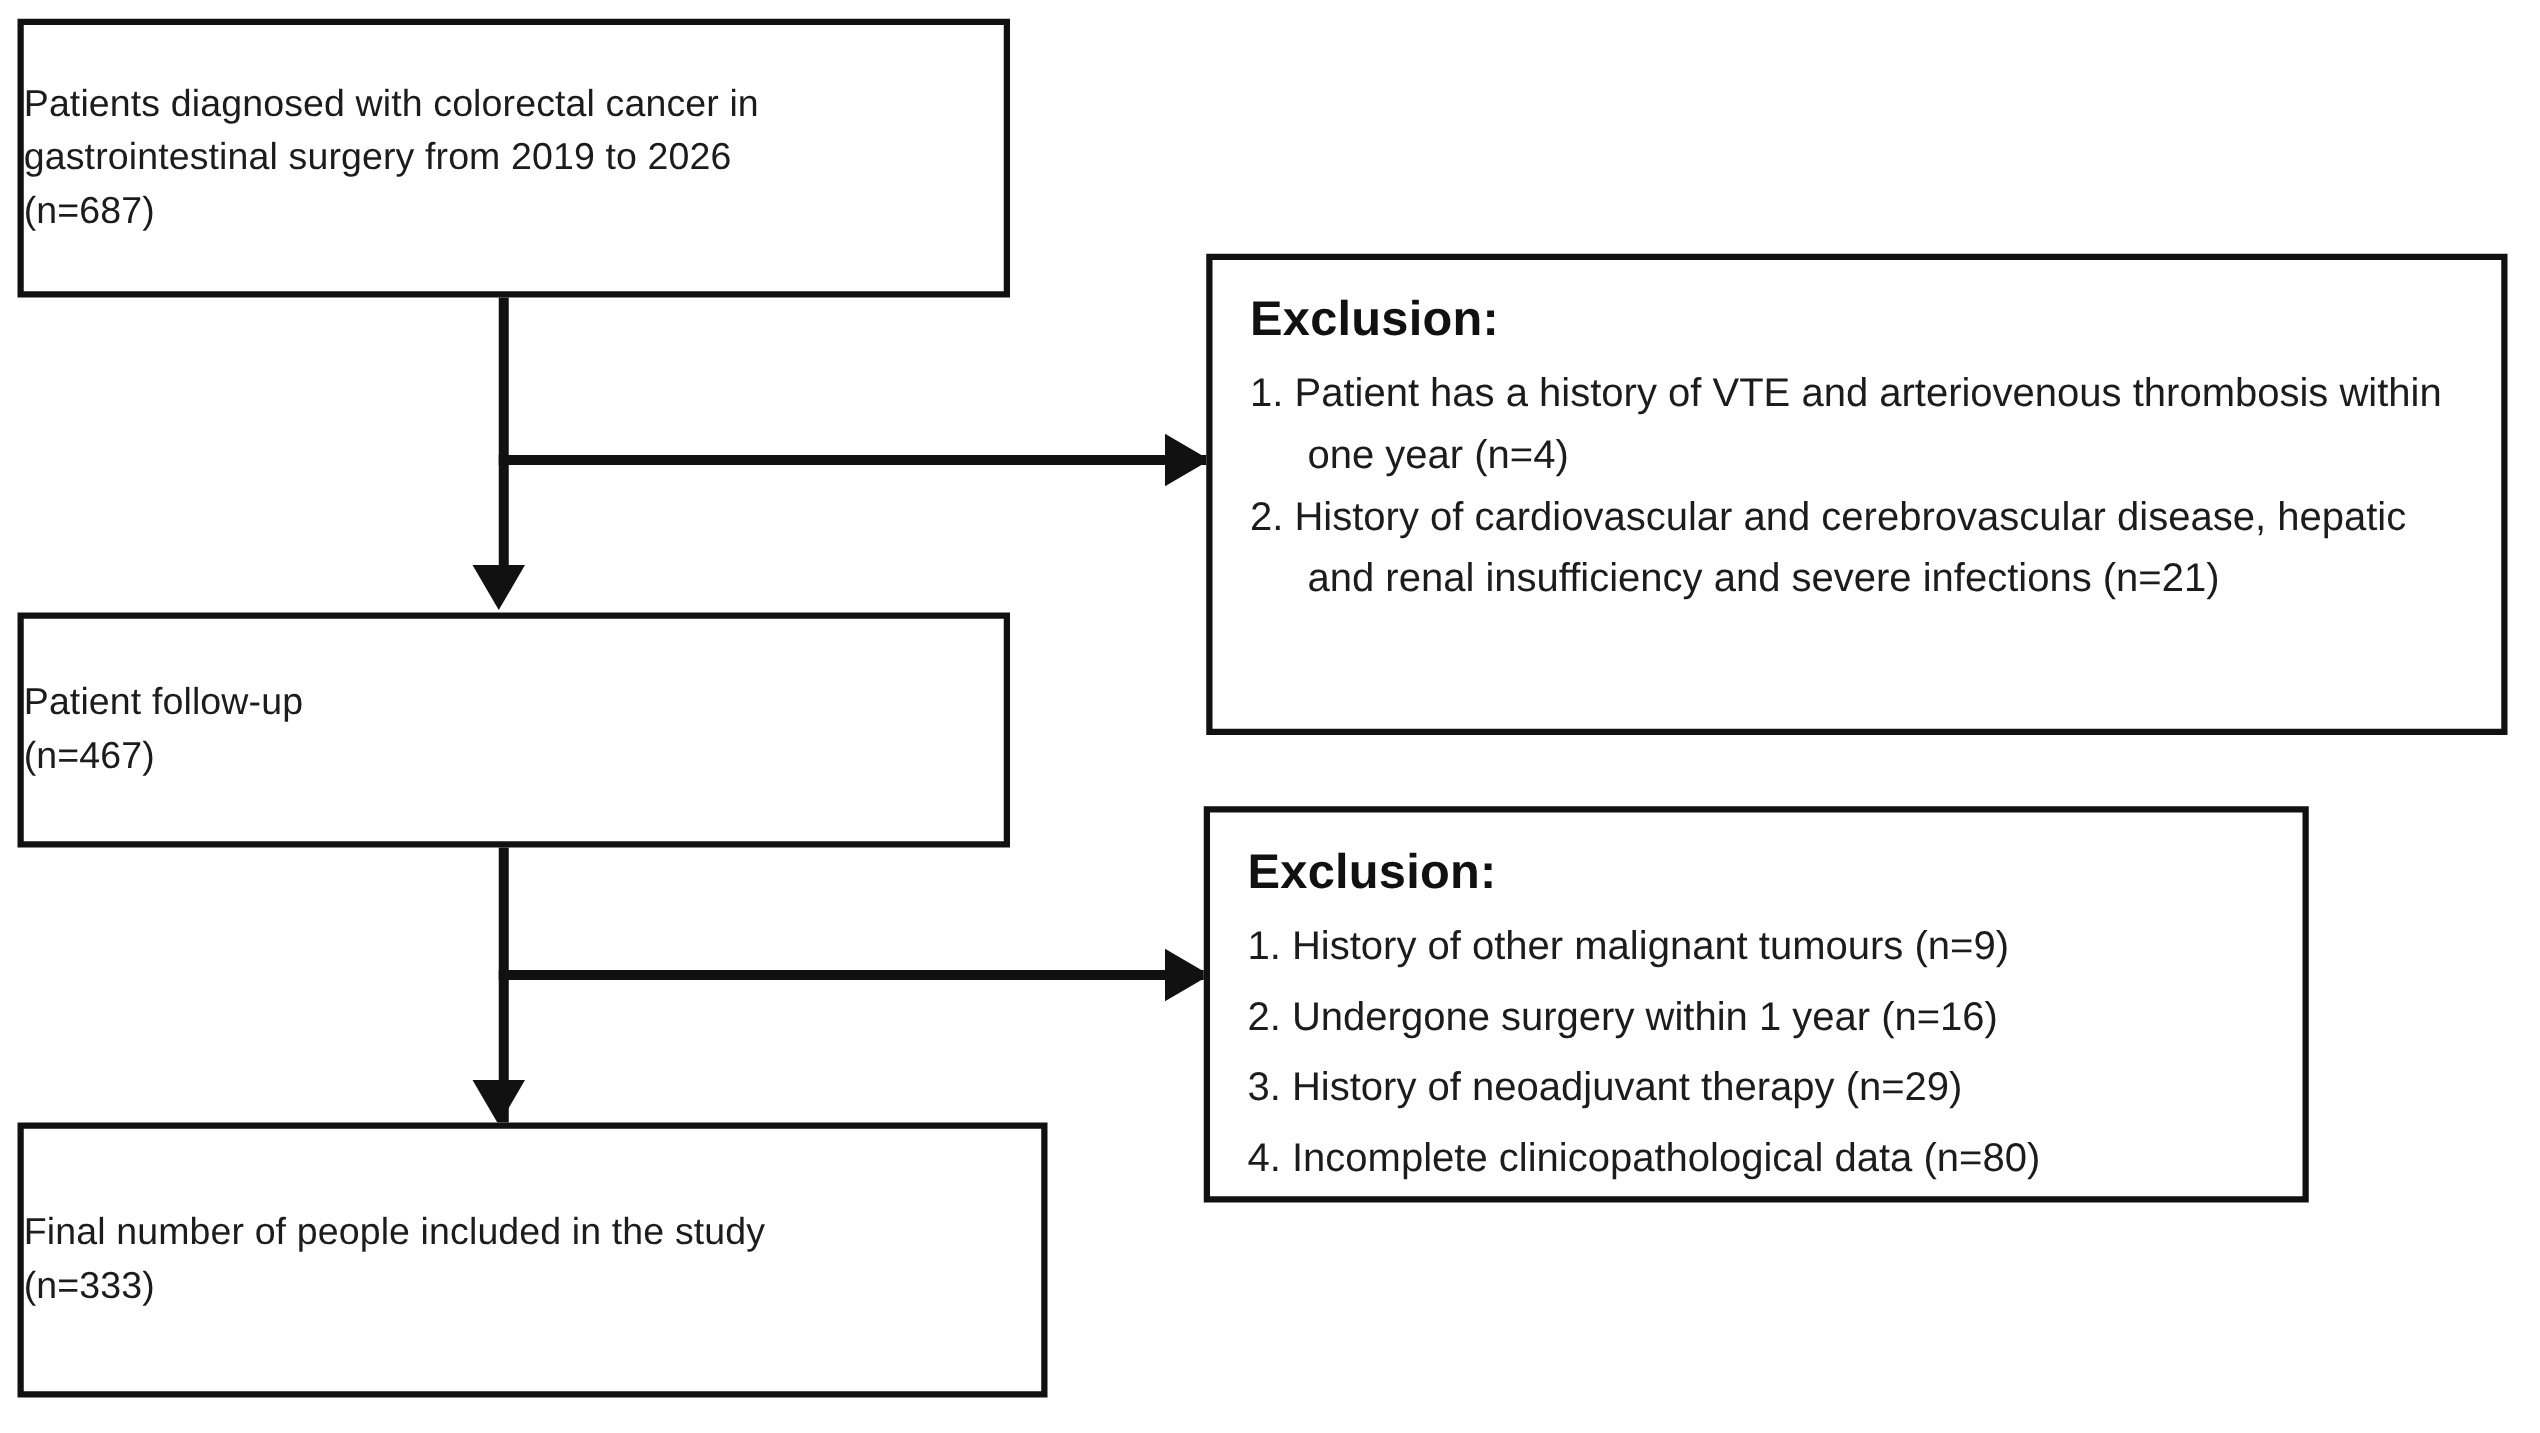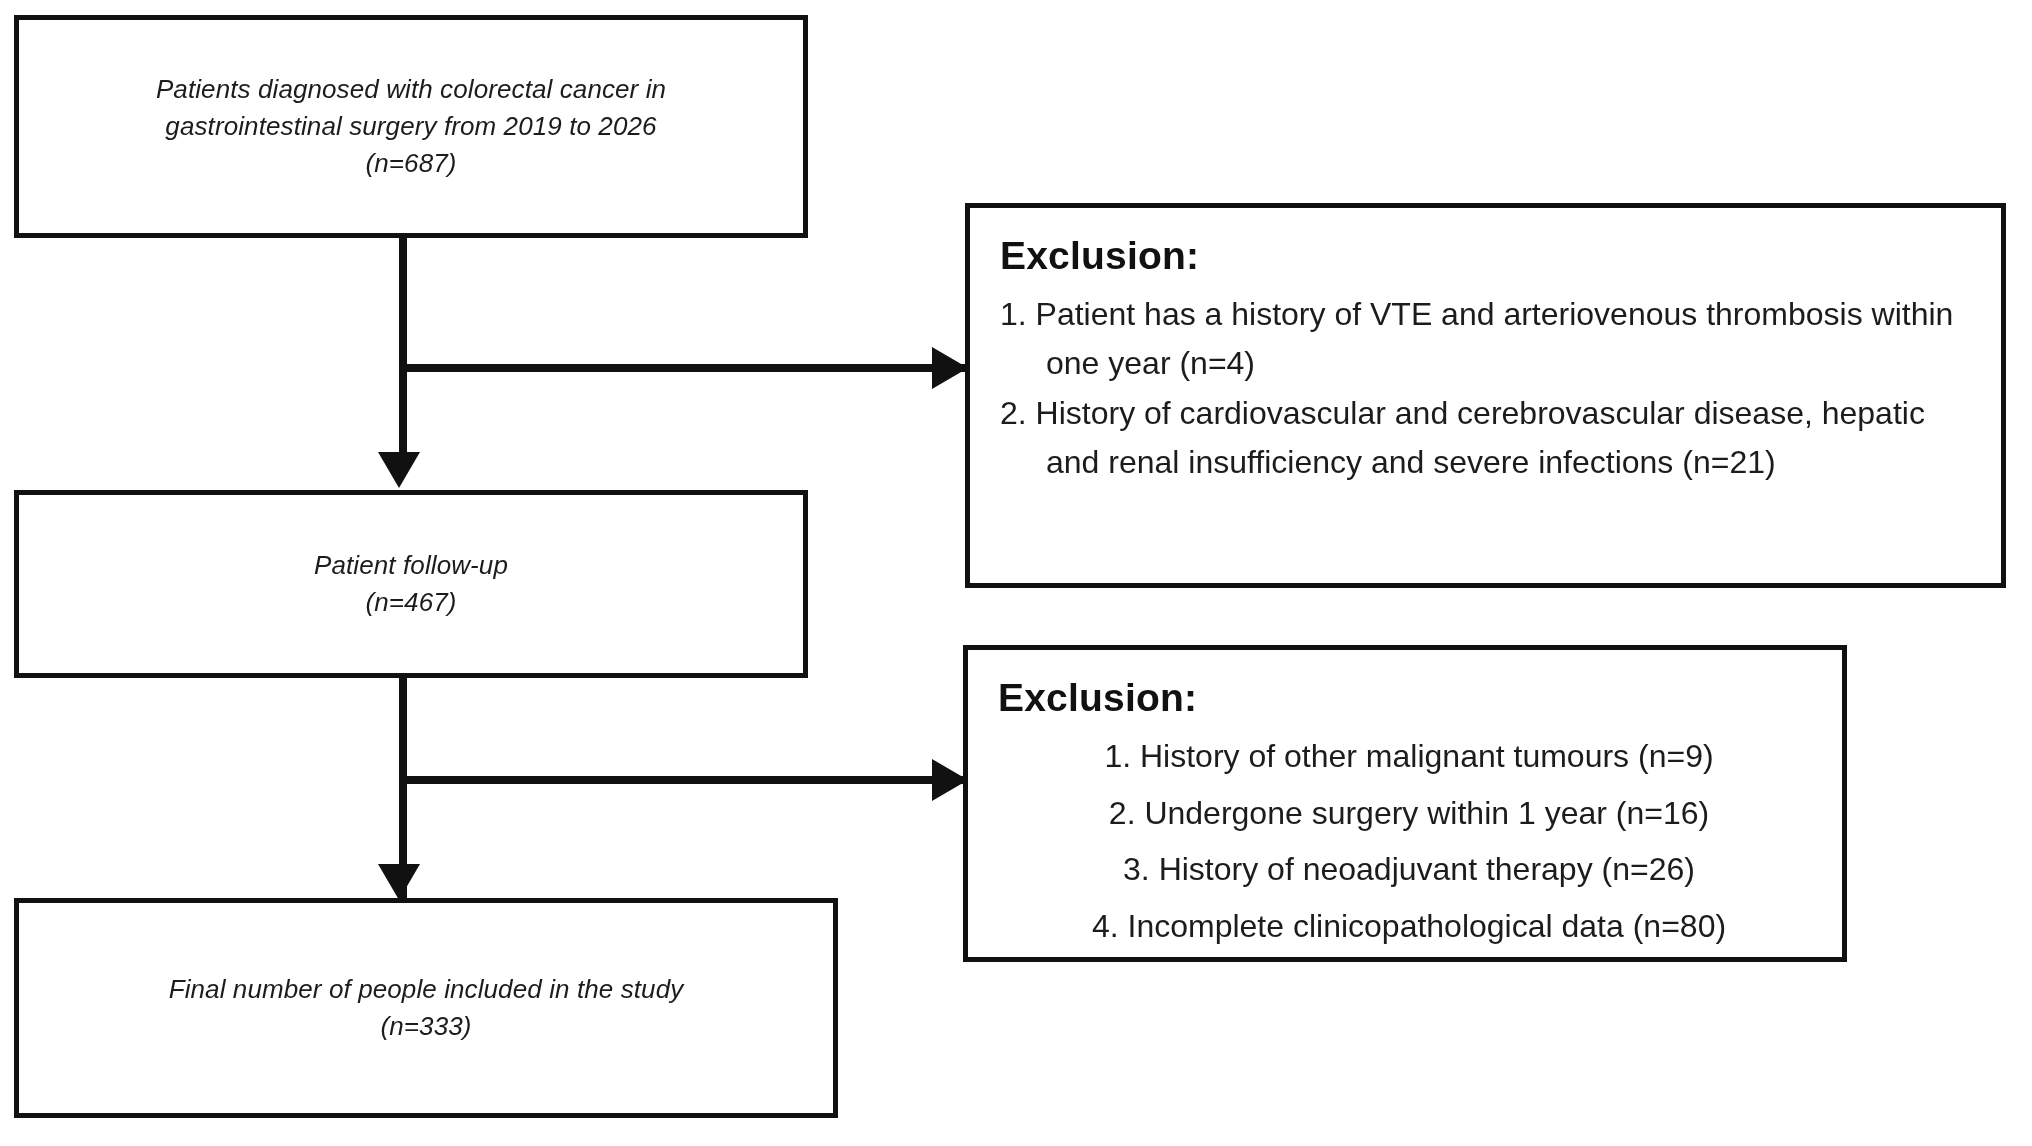--- a/index.html
+++ b/index.html
@@ -25,26 +25,25 @@
     position: absolute;
     box-sizing: border-box;
     background: #ffffff;
     border: 5px solid #111111;
     display: flex;
     align-items: center;
     justify-content: center;
   }
   .node-inner {
     width: 100%;
-    text-align: center;
-    font-size: 26px;
+    text-align: left;
+    font-size: 30px;
     line-height: 1.42;
     color: #1c1c1c;
     letter-spacing: 0.1px;
-    font-style: italic;
   }
   .node-inner .ln { display: block; }
 
   #box-source   { left: 14px;  top: 15px;   width: 794px;  height: 223px; }
   #box-followup { left: 14px;  top: 490px;  width: 794px;  height: 188px; }
   #box-final    { left: 14px;  top: 898px;  width: 824px;  height: 220px; }
 
   
   .excl {
     position: absolute;
@@ -69,21 +68,21 @@
     padding: 0;
   }
   .excl-item {
     font-size: 32px;
     line-height: 1.52;
     color: #1c1c1c;
     padding-left: 46px;
     text-indent: -46px;
     margin-bottom: 2px;
   }
-  #excl-2 .excl-item { margin-bottom: 8px; text-align: center; }
+  #excl-2 .excl-item { margin-bottom: 8px; }
 
   
   .vline {
     position: absolute;
     width: 8px;
     background: #111111;
   }
   .hline {
     position: absolute;
     height: 8px;
@@ -156,21 +155,21 @@
   <div class="vline" id="v2"></div>
   <div class="arrow-down" id="v2-head"></div>
   <div class="hline" id="h2"></div>
   <div class="arrow-right" id="h2-head"></div>
 
   <div class="excl" id="excl-2">
     <div class="excl-title">Exclusion:</div>
     <ul class="excl-list">
       <li class="excl-item">1. History of other malignant tumours (n=9)</li>
       <li class="excl-item">2. Undergone surgery within 1 year (n=16)</li>
-      <li class="excl-item">3. History of neoadjuvant therapy (n=26)</li>
+      <li class="excl-item">3. History of neoadjuvant therapy (n=29)</li>
       <li class="excl-item">4. Incomplete clinicopathological data (n=80)</li>
     </ul>
   </div>
 
   <div class="node" id="box-final">
     <div class="node-inner">
       <span class="ln">Final number of people included in the study</span>
       <span class="ln">(n=333)</span>
     </div>
   </div>

